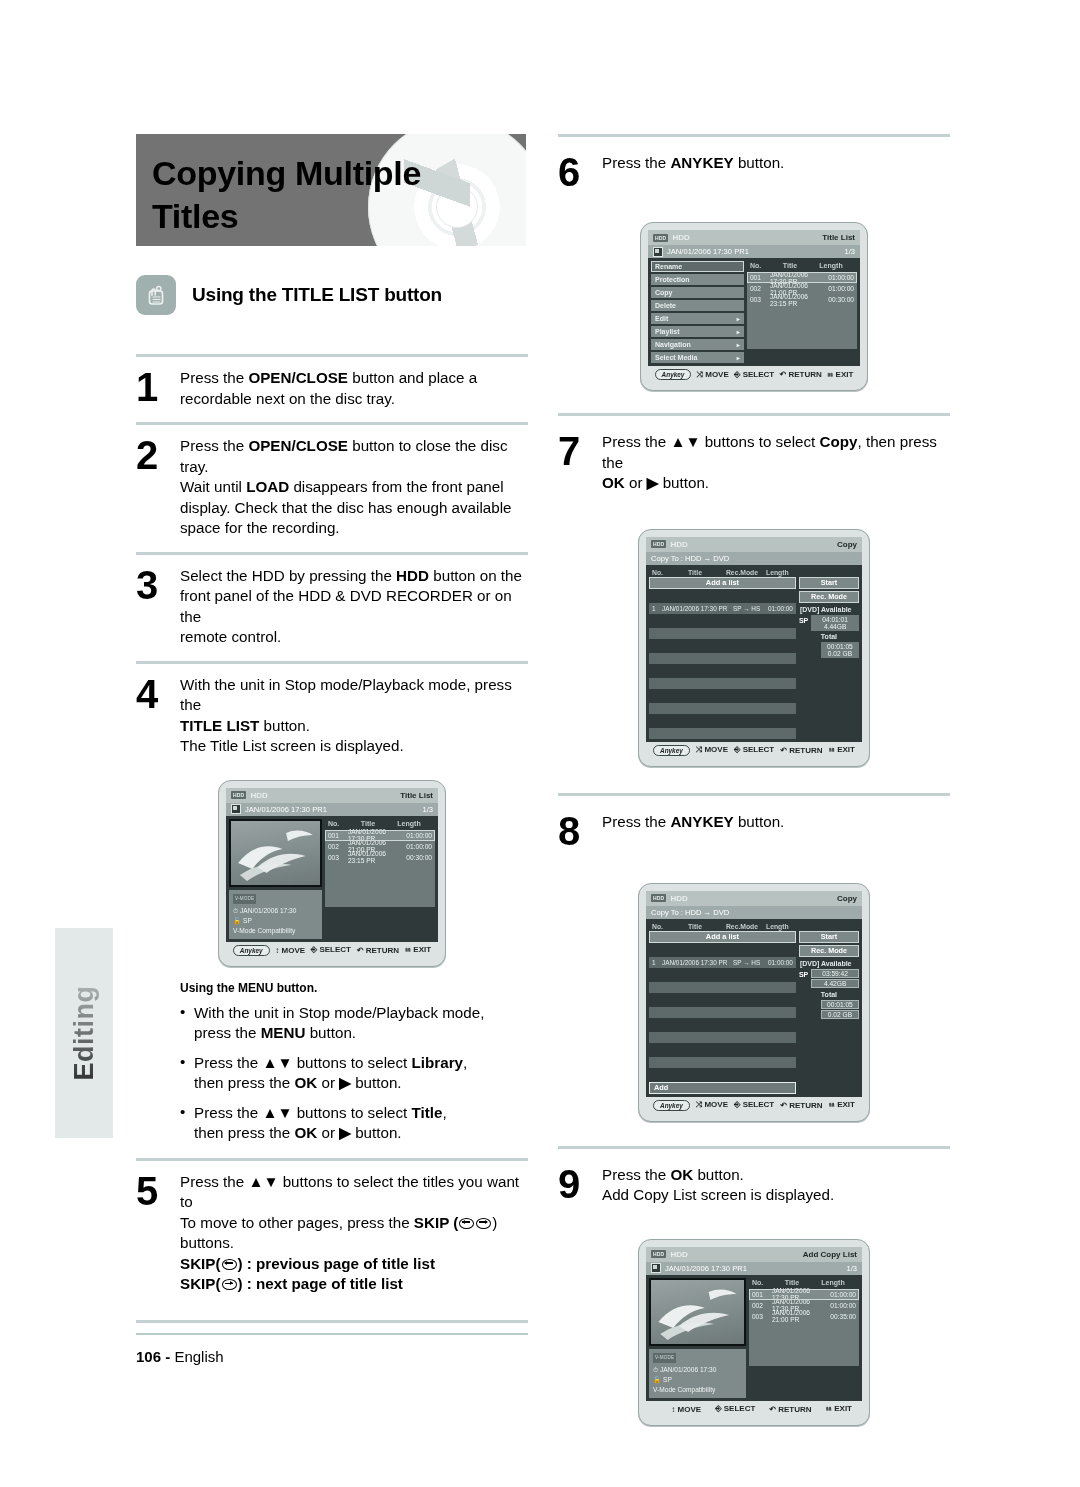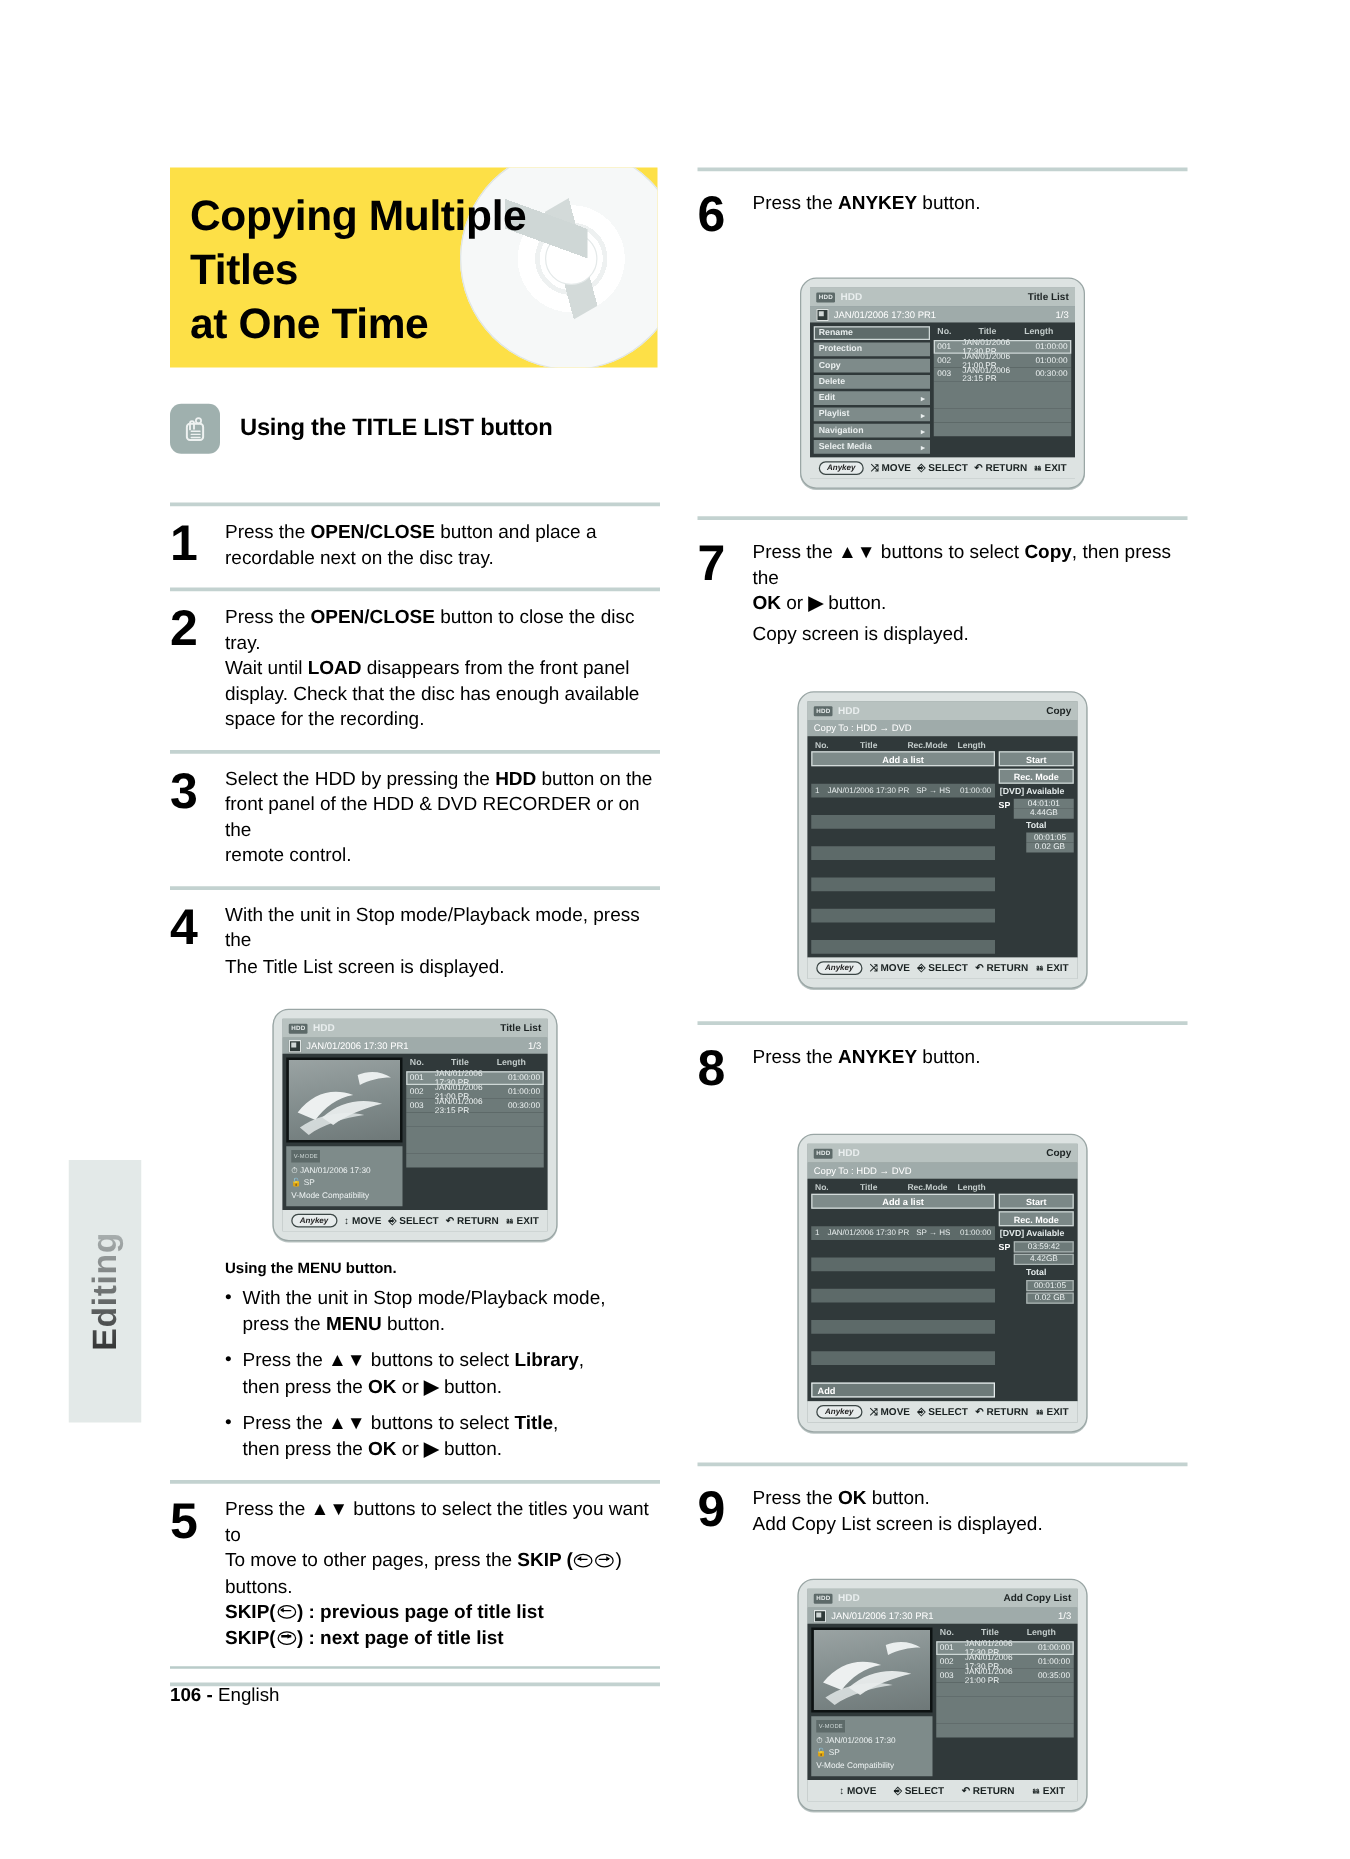--- a/index.html
+++ b/index.html
@@ -23,21 +23,21 @@
     background:linear-gradient(to right,#1a1a1a 0%,#1a1a1a 18%,#b9c0c0 78%,#c9cfcf 100%);
     -webkit-background-clip:text;background-clip:text;color:transparent;
   }
 
   
   .col-left{position:absolute;left:136px;top:134px;width:392px;}
   .col-right{position:absolute;left:558px;top:134px;width:392px;}
 
   
   .banner{
-    position:relative;width:390px;height:160px;background:#fde047;overflow:hidden;
+    position:relative;width:390px;height:112px;background:#737373;overflow:hidden;
   }
   .banner .disc{
     position:absolute;right:-20px;top:-16px;width:178px;height:178px;border-radius:50%;
     background:
       radial-gradient(circle at 50% 50%, #ffffff 0 13%, #f2f4f4 13% 16%, #ffffff 16% 20%,
         #eef1f1 20% 23%, #ffffff 23% 34%, #f6f8f8 34% 100%);
     box-shadow:inset 0 0 0 1px #dfe5e4;
   }
   .banner .disc::before{
     content:"";position:absolute;left:50%;top:50%;width:86px;height:86px;
@@ -268,20 +268,21 @@
             <p>Select the HDD by pressing the <b>HDD</b> button on the</p>
             <p>front panel of the HDD &amp; DVD RECORDER or on the</p>
             <p>remote control.</p>
           </div>
         </div>
         <div class="rule"></div>
         <div class="step">
           <div class="num">4</div>
           <div class="body">
             <p>With the unit in Stop mode/Playback mode, press the</p>
+            <p><b>TITLE LIST</b> button.</p>
             <p>The Title List screen is displayed.</p>
           </div>
         </div>
       </div>
 
     <div class="osd-wrap" style="margin:10px 0 14px 0;">
       <div class="osd" style="width:212px">
         <div class="osd-inner">
           <div class="bar-top">
             <span class="hdd-chip">HDD</span>
@@ -467,21 +468,20 @@
         </div>
       </div>
     </div>
 
     <div class="rule"></div>
     <div class="step" style="padding-top:16px">
       <div class="num">7</div>
       <div class="body">
         <p>Press the <b>▲▼</b> buttons to select <b>Copy</b>, then press the</p>
         <p><b>OK</b> or <b>▶</b> button.</p>
-        <p style="margin-top:4px">Copy screen is displayed.</p>
       </div>
     </div>
 
     <div class="osd-wrap" style="margin:22px 0 26px 0;">
       <div class="osd" style="width:216px">
         <div class="osd-inner">
           <div class="bar-top">
             <span class="hdd-chip">HDD</span>
             <span>HDD</span>
             <span class="right">Copy</span>

